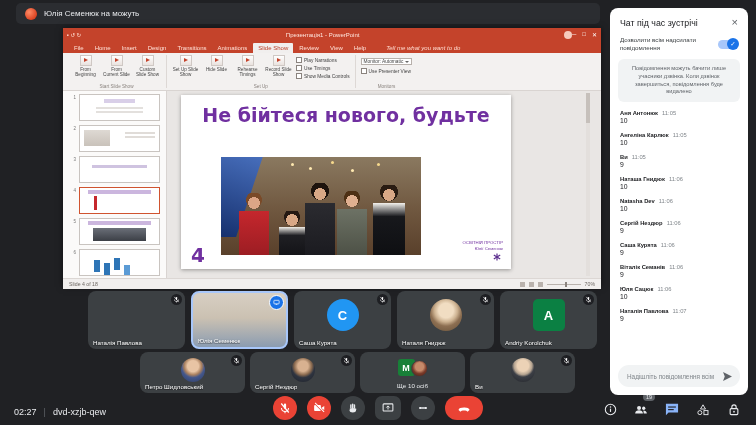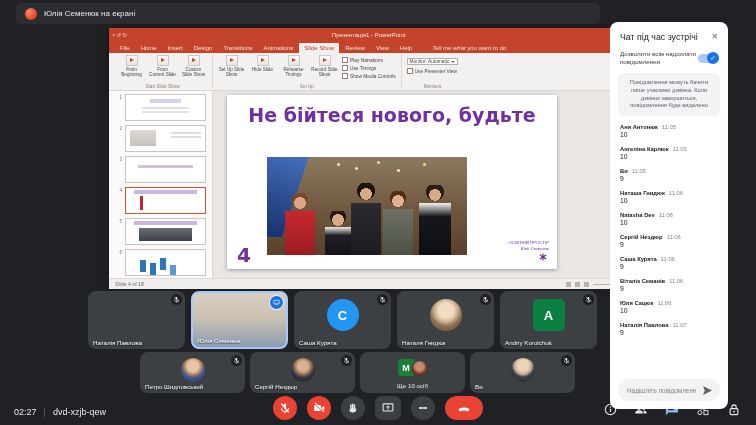--- a/index.html
+++ b/index.html
@@ -4,21 +4,21 @@
 <style>
   html,body{margin:0;padding:0;background:#111;}
   .stage{position:relative;width:756px;height:425px;background:#202124;overflow:hidden;
          font-family:"Liberation Sans",sans-serif;-webkit-font-smoothing:antialiased;}
   
   .banner{position:absolute;left:16px;top:3px;width:584px;height:21px;background:#2b2d31;
           border-radius:5px;display:flex;align-items:center;gap:7px;padding-left:9px;box-sizing:border-box;}
   .banner-ic{width:12px;height:12px;border-radius:50%;background:radial-gradient(circle at 35% 35%,#ff8a65,#d93f1e 75%);flex:0 0 auto;}
   .banner-tx{font-size:8px;color:#e8eaed;}
   
-  .ppt{position:absolute;left:63px;top:28px;width:538px;height:259px;background:#f1efee;box-shadow:0 0 6px rgba(0,0,0,.5);margin-left:46px;}
+  .ppt{position:absolute;left:63px;top:28px;width:538px;height:259px;background:#f1efee;box-shadow:0 0 6px rgba(0,0,0,.5);}
   .ptb{height:13px;background:#c4432b;display:flex;align-items:center;color:#fff;font-size:6px;padding:0 4px;}
   .ptb-q{display:flex;gap:4px;color:#ffd9cd;font-size:5.5px;}
   .ptb-title{flex:1;text-align:center;font-size:6px;color:#ffe6de;}
   .ptb-ctrls{display:flex;gap:6px;font-size:6px;color:#fff;}
   .ptb-av{width:8px;height:8px;border-radius:50%;background:#f6cbbd;}
   .ptabs{height:12px;background:#c4432b;display:flex;align-items:flex-end;padding-left:6px;gap:1px;}
   .ptab{font-size:6px;color:#ffe1d7;padding:2px 5px 2px;}
   .ptab.on{background:#f1efee;color:#b93f28;border-radius:1px 1px 0 0;}
   .tellme{font-size:6px;color:#ffd9cd;margin-left:14px;padding-bottom:2px;font-style:italic;}
   .ribbon{height:37px;background:#f3f1f0;border-bottom:1px solid #d9d4d1;display:flex;align-items:stretch;padding-left:4px;}
@@ -137,21 +137,21 @@
   .cbtn.red{background:#ea4335;}
   .cbtn.dark{background:#3c4043;}
   .cbtn.sq{border-radius:7px;width:26px;}
   .cbtn.pill{width:38px;border-radius:13px;background:#ea4335;}
   .dots i{display:block;width:2.5px;height:2.5px;border-radius:50%;background:#e8eaed;margin:1.5px 0;}
   .picons{position:absolute;right:14px;bottom:8px;display:flex;gap:15px;align-items:center;}
   .pic{position:relative;width:16px;height:16px;display:flex;align-items:center;justify-content:center;}
   .badge{position:absolute;top:-8px;right:-6px;background:#5f6368;color:#e8eaed;font-size:5.5px;
          padding:1px 3px;border-radius:5px;}
   
-  .chat{position:absolute;left:610px;top:22px;width:118px;height:387px;background:#fff;border-radius:8px;
+  .chat{position:absolute;left:610px;top:8px;width:138px;height:387px;background:#fff;border-radius:8px;
         display:flex;flex-direction:column;box-sizing:border-box;}
   .chead{display:flex;align-items:center;justify-content:space-between;padding:9px 10px 5px;}
   .ctitle{font-size:8.8px;color:#202124;}
   .cclose{font-size:11px;color:#5f6368;line-height:1;cursor:default;}
   .crow{display:flex;align-items:center;justify-content:space-between;padding:3px 10px 2px;}
   .ctog-lb{font-size:6.2px;color:#3c4043;width:86px;line-height:1.3;}
   .ctoggle{position:relative;width:20px;height:9px;border-radius:5px;background:#a8c7fa;flex:0 0 auto;}
   .tgknob{position:absolute;right:-1px;top:-1.5px;width:12px;height:12px;border-radius:50%;background:#1a73e8;
           display:flex;align-items:center;justify-content:center;color:#fff;font-size:6.5px;}
   .cnotice{margin:5px 8px 0;background:#f1f3f4;border-radius:6px;padding:6px 5px;text-align:center;
@@ -167,21 +167,21 @@
                 font-family:"Liberation Sans",sans-serif;}
   .cinput input::placeholder{color:#80868b;}
 </style>
 </head>
 <body>
 
 <div class="stage">
 
   <div class="banner">
     <span class="banner-ic"></span>
-    <span class="banner-tx">Юлія Семенюк на екрані</span>
+    <span class="banner-tx">Юлія Семенюк на можуть</span>
   </div>
 
   <div class="ppt">
     <div class="ptb">
       <span class="ptb-q">▪ ↺ ↻</span>
       <span class="ptb-title">Презентація1 - PowerPoint</span>
       <span class="ptb-av"></span>
       <span class="ptb-ctrls">
         <span>─</span>
         <span>□</span>

